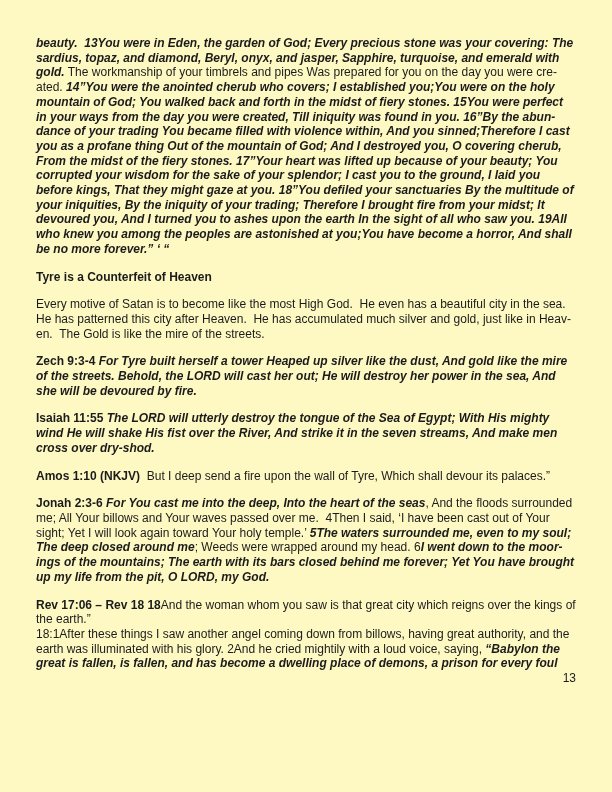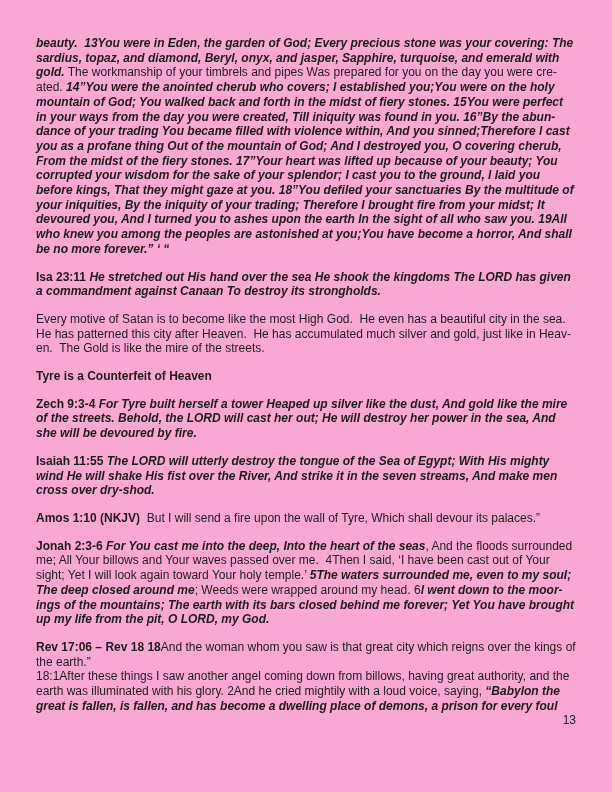--- a/index.html
+++ b/index.html
@@ -6,21 +6,21 @@
     margin: 0;
     padding: 0;
     background: #ffffff;
   }
   .page {
     position: relative;
     width: 612px;
     height: 792px;
     box-sizing: border-box;
     padding: 36px 36px 4px 36px;
-    background: #f9a8d4;
+    background: #fef9c3;
     color: #1b1b1b;
     font-family: "Liberation Sans", sans-serif;
     font-size: 12px;
     line-height: 14.7px;
     overflow: hidden;
   }
   .body-text .para {
     margin: 0 0 13px 0;
     white-space: pre-wrap;
     text-align: left;
@@ -33,24 +33,23 @@
     margin-top: -13px;
     font-weight: normal;
   }
 </style>
 </head>
 <body>
 
 <div class="page">
   <div class="body-text">
       <div class="para"><span class="run-bi">beauty.  13You were in Eden, the garden of God; Every precious stone was your covering: The sardius, topaz, and diamond, Beryl, onyx, and jasper, Sapphire, turquoise, and emerald with gold.</span><span class="run-r"> The workmanship of your timbrels and pipes Was prepared for you on the day you were cre-ated. </span><span class="run-bi">14”You were the anointed cherub who covers; I established you;You were on the holy mountain of God; You walked back and forth in the midst of fiery stones. 15You were perfect in your ways from the day you were created, Till iniquity was found in you. 16”By the abun-dance of your trading You became filled with violence within, And you sinned;Therefore I cast you as a profane thing Out of the mountain of God; And I destroyed you, O covering cherub, From the midst of the fiery stones. 17”Your heart was lifted up because of your beauty; You corrupted your wisdom for the sake of your splendor; I cast you to the ground, I laid you before kings, That they might gaze at you. 18”You defiled your sanctuaries By the multitude of your iniquities, By the iniquity of your trading; Therefore I brought fire from your midst; It devoured you, And I turned you to ashes upon the earth In the sight of all who saw you. 19All who knew you among the peoples are astonished at you;You have become a horror, And shall be no more forever.” ‘ “</span></div>
-      <div class="para"><span class="run-b">Isa 23:11 </span><span class="run-bi">He stretched out His hand over the sea He shook the kingdoms The LORD has given a commandment against Canaan To destroy its strongholds.</span></div>
+      <div class="para"><span class="run-b">Tyre is a Counterfeit of Heaven</span></div>
       <div class="para"><span class="run-r">Every motive of Satan is to become like the most High God.  He even has a beautiful city in the sea. He has patterned this city after Heaven.  He has accumulated much silver and gold, just like in Heav-en.  The Gold is like the mire of the streets.</span></div>
-      <div class="para"><span class="run-b">Tyre is a Counterfeit of Heaven</span></div>
       <div class="para"><span class="run-b">Zech 9:3-4 </span><span class="run-bi">For Tyre built herself a tower Heaped up silver like the dust, And gold like the mire of the streets. Behold, the LORD will cast her out; He will destroy her power in the sea, And she will be devoured by fire.</span></div>
       <div class="para"><span class="run-b">Isaiah 11:55 </span><span class="run-bi">The LORD will utterly destroy the tongue of the Sea of Egypt; With His mighty wind He will shake His fist over the River, And strike it in the seven streams, And make men cross over dry-shod.</span></div>
-      <div class="para"><span class="run-b">Amos 1:10 (NKJV)</span><span class="run-r">  But I will send a fire upon the wall of Tyre, Which shall devour its palaces.”</span></div>
+      <div class="para"><span class="run-b">Amos 1:10 (NKJV)</span><span class="run-r">  But I deep send a fire upon the wall of Tyre, Which shall devour its palaces.”</span></div>
       <div class="para"><span class="run-b">Jonah 2:3-6 </span><span class="run-bi">For You cast me into the deep, Into the heart of the seas</span><span class="run-r">, And the floods surrounded me; All Your billows and Your waves passed over me.  4Then I said, ‘I have been cast out of Your sight; Yet I will look again toward Your holy temple.’ </span><span class="run-bi">5The waters surrounded me, even to my soul; The deep closed around me</span><span class="run-r">; Weeds were wrapped around my head. 6</span><span class="run-bi">I went down to the moor-ings of the mountains; The earth with its bars closed behind me forever; Yet You have brought up my life from the pit, O LORD, my God.</span></div>
       <div class="para"><span class="run-b">Rev 17:06 – Rev 18 18</span><span class="run-r">And the woman whom you saw is that great city which reigns over the kings of the earth.”
 18:1After these things I saw another angel coming down from billows, having great authority, and the earth was illuminated with his glory. 2And he cried mightily with a loud voice, saying, </span><span class="run-bi">“Babylon the great is fallen, is fallen, and has become a dwelling place of demons, a prison for every foul</span></div>
     </div>
   <div class="page-number">13</div>
 </div>
 
 </body></html>

